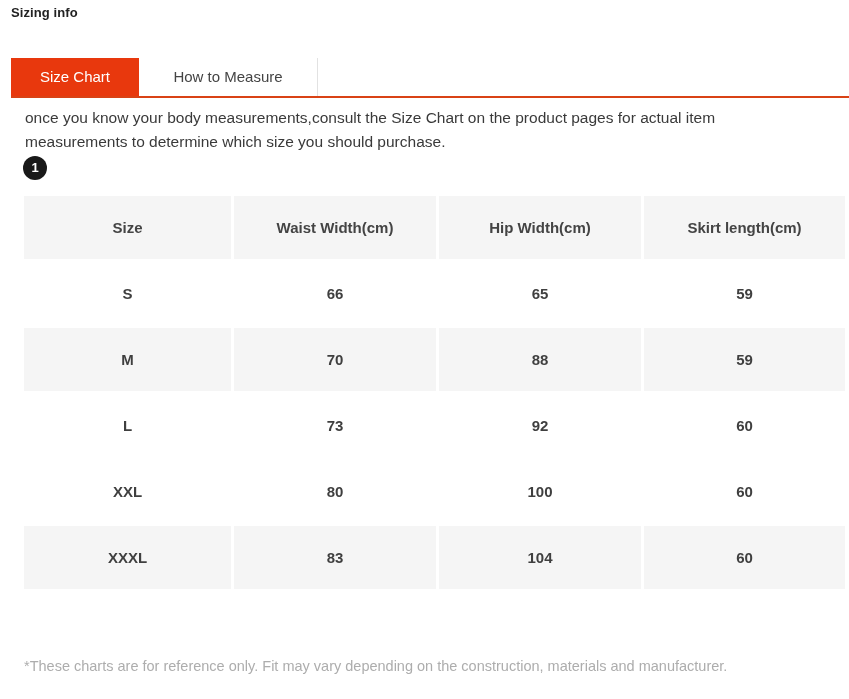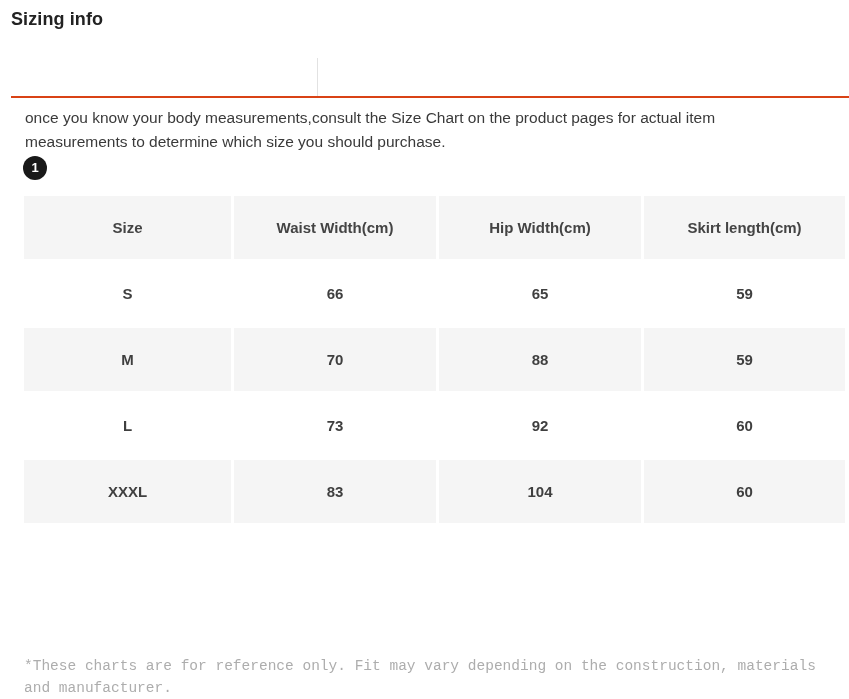--- a/index.html
+++ b/index.html
@@ -14,22 +14,22 @@
     font-family: "Liberation Sans", sans-serif;
     color: #333333;
     overflow: hidden;
     position: relative;
   }
 
   
   .page-title {
     position: absolute;
     left: 11px;
-    top: 6px;
-    font-size: 18px;
+    top: 0;
+    font-size: 13px;
     font-weight: bold;
     color: #222222;
     letter-spacing: 0.1px;
     line-height: 26px;
   }
 
   
   .tabs {
     position: absolute;
     left: 11px;
@@ -137,31 +137,32 @@
 
   
   .footnote {
     position: absolute;
     left: 24px;
     top: 655px;
     width: 800px;
     font-size: 14.5px;
     line-height: 22px;
     color: #adadad;
-    font-family: Liberation Mono, monospace;
   }
 </style>
 </head>
 <body>
 
 <div>
 
   <div class="page-title">Sizing info</div>
 
   <div class="tabs">
+    <div class="tab tab-active">Size Chart</div>
+    <div class="tab tab-inactive">How to Measure</div>
     <div class="tab-divider"></div>
   </div>
 
   <div class="intro">once you know your body measurements,consult the Size Chart on the product pages for actual item measurements to determine which size you should purchase.</div>
 
   <div class="step-badge">1</div>
 
   <table class="size-table">
     <colgroup>
       <col class="c-size">
@@ -189,20 +190,26 @@
         <td>70</td>
         <td>88</td>
         <td>59</td>
       </tr>
       <tr class="row-odd">
         <td>L</td>
         <td>73</td>
         <td>92</td>
         <td>60</td>
       </tr>
+      <tr class="row-odd">
+        <td>XXL</td>
+        <td>80</td>
+        <td>100</td>
+        <td>60</td>
+      </tr>
       <tr class="row-even">
         <td>XXXL</td>
         <td>83</td>
         <td>104</td>
         <td>60</td>
       </tr>
     </tbody>
   </table>
 
   <div class="footnote">*These charts are for reference only. Fit may vary depending on the construction, materials and manufacturer.</div>

